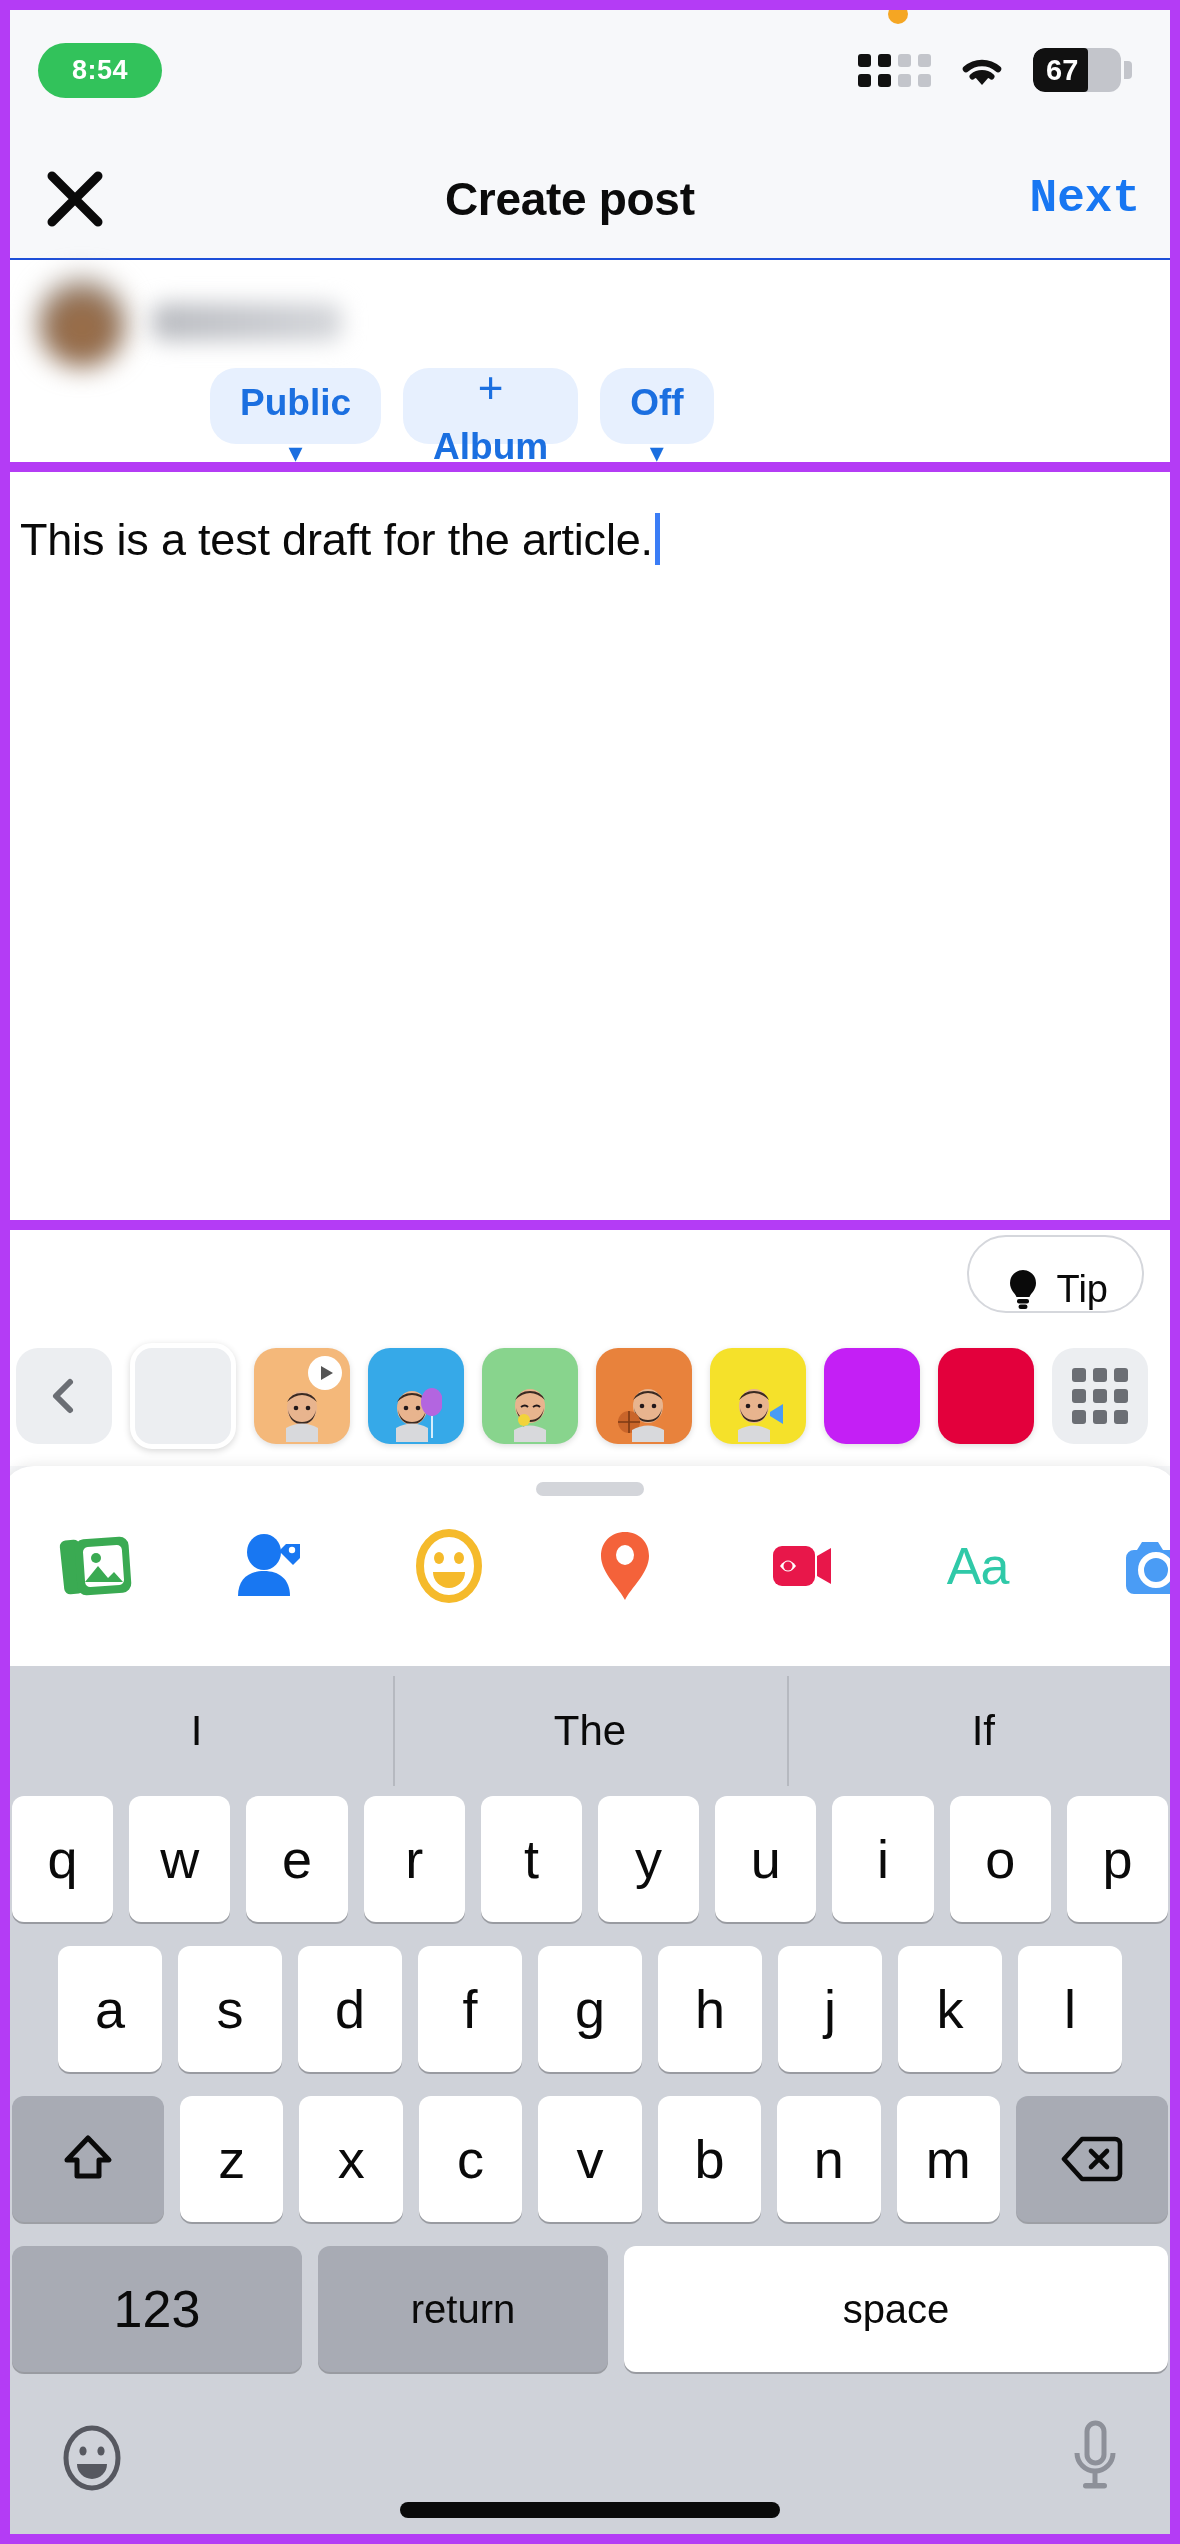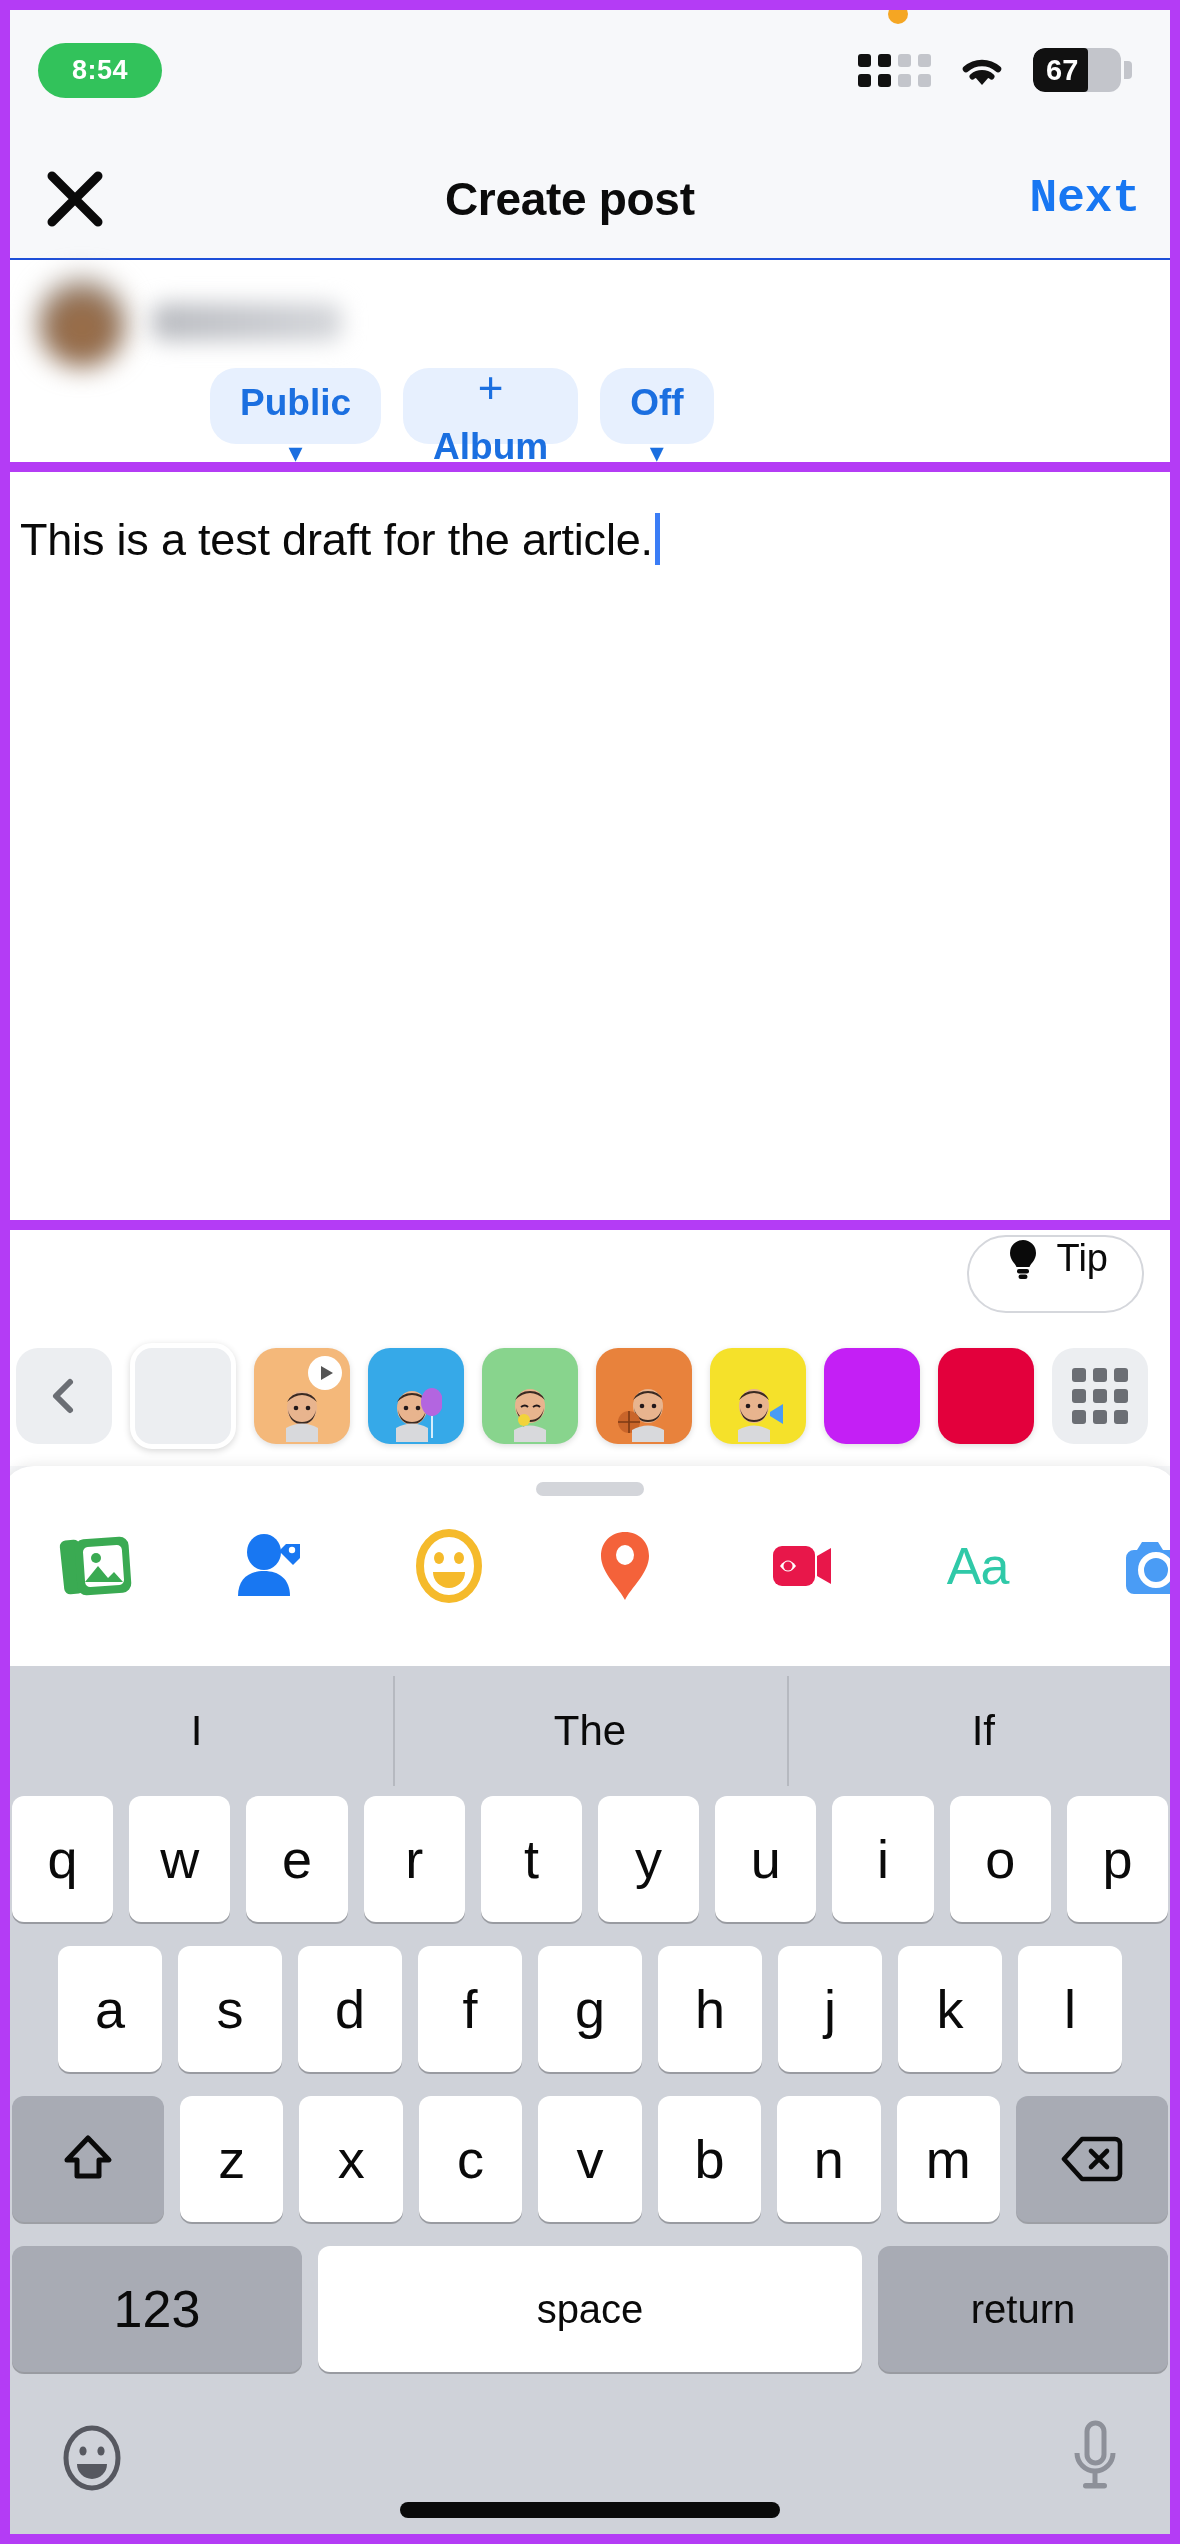--- a/index.html
+++ b/index.html
@@ -133,21 +133,21 @@
   }
 
   
   .tip-row{
     background:#fff;flex:0 0 104px;
     display:flex;justify-content:flex-end;align-items:center;
     padding:0 36px;box-sizing:border-box;
   }
   .tip-btn{
     border:2px solid #d5d7dc;border-radius:40px;
-    height:78px;display:flex;align-items:flex-start;gap:14px;
+    height:78px;display:flex;align-items:flex-end;gap:14px;
     padding:0 34px;background:#fff;box-sizing:border-box;
   }
   .tip-label{font-size:38px;color:#0a0a0a;}
 
   
   .sticker-strip{
     background:#fff;flex:0 0 140px;
     display:flex;align-items:center;gap:18px;
     padding:0 16px;box-sizing:border-box;
     overflow:hidden;
@@ -518,22 +518,22 @@
       <div class="key mod">
         <svg width="62" height="52" viewBox="0 0 62 52">
           <path d="M21 6 H54 a5 5 0 0 1 5 5 v30 a5 5 0 0 1 -5 5 H21 L3 26 Z" stroke="#0a0a0a" stroke-width="4.6" fill="none" stroke-linejoin="round"></path>
           <path d="M30 18 L46 34 M46 18 L30 34" stroke="#0a0a0a" stroke-width="4.6" stroke-linecap="round"></path>
         </svg>
       </div>
     </div>
 
     <div class="krow r4">
       <div class="key k123">123</div>
+      <div class="key kreturn">return</div>
       <div class="key kspace">space</div>
-      <div class="key kreturn">return</div>
     </div>
 
     <div class="bottombar">
       <svg width="76" height="76" viewBox="0 0 76 76">
         <ellipse cx="38" cy="38" rx="26" ry="30" stroke="#565860" stroke-width="5" fill="none"></ellipse>
         <ellipse cx="29" cy="31" rx="3.6" ry="4.6" fill="#565860"></ellipse>
         <ellipse cx="47" cy="31" rx="3.6" ry="4.6" fill="#565860"></ellipse>
         <path d="M23 44 h30 a15 15 0 0 1 -30 0 z" fill="#565860"></path>
       </svg>
       <svg width="62" height="82" viewBox="0 0 62 82">

